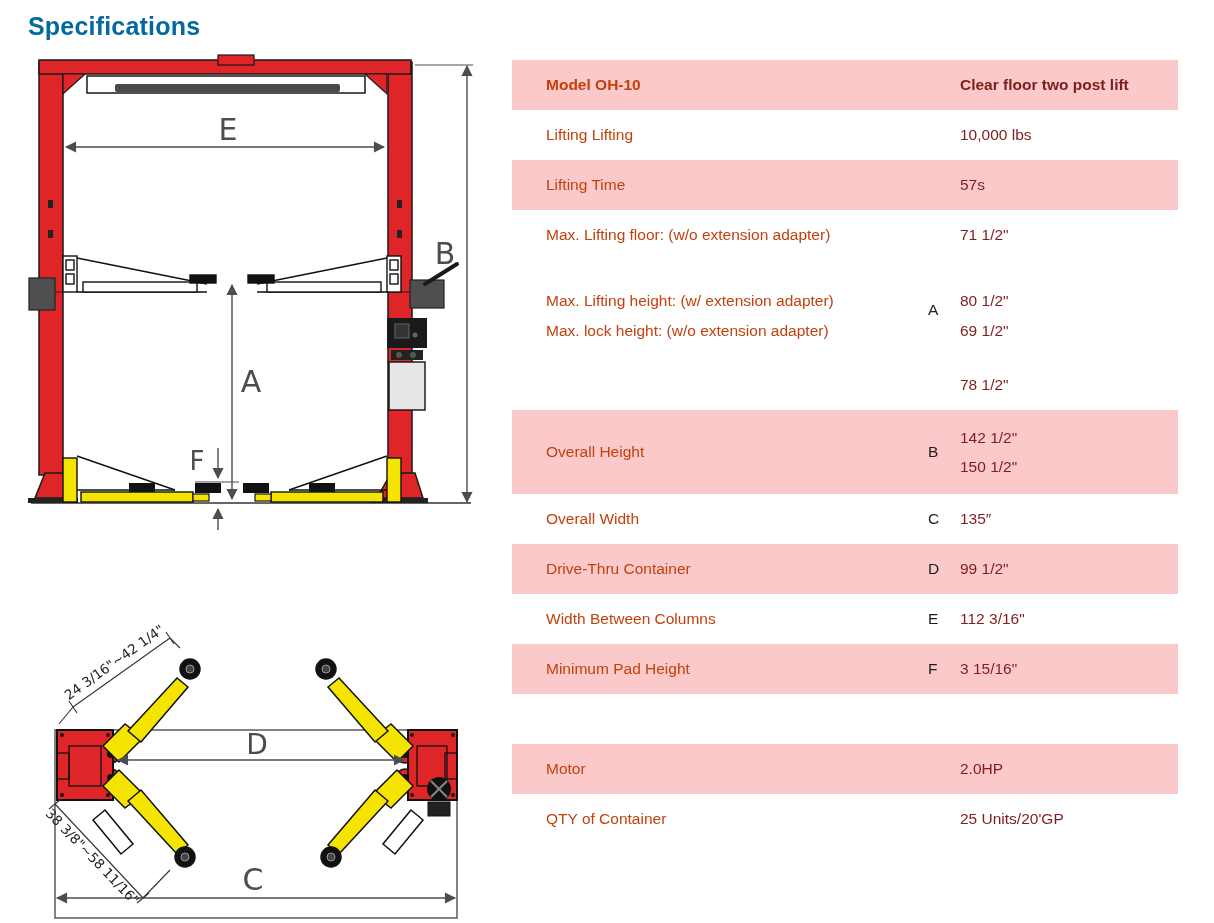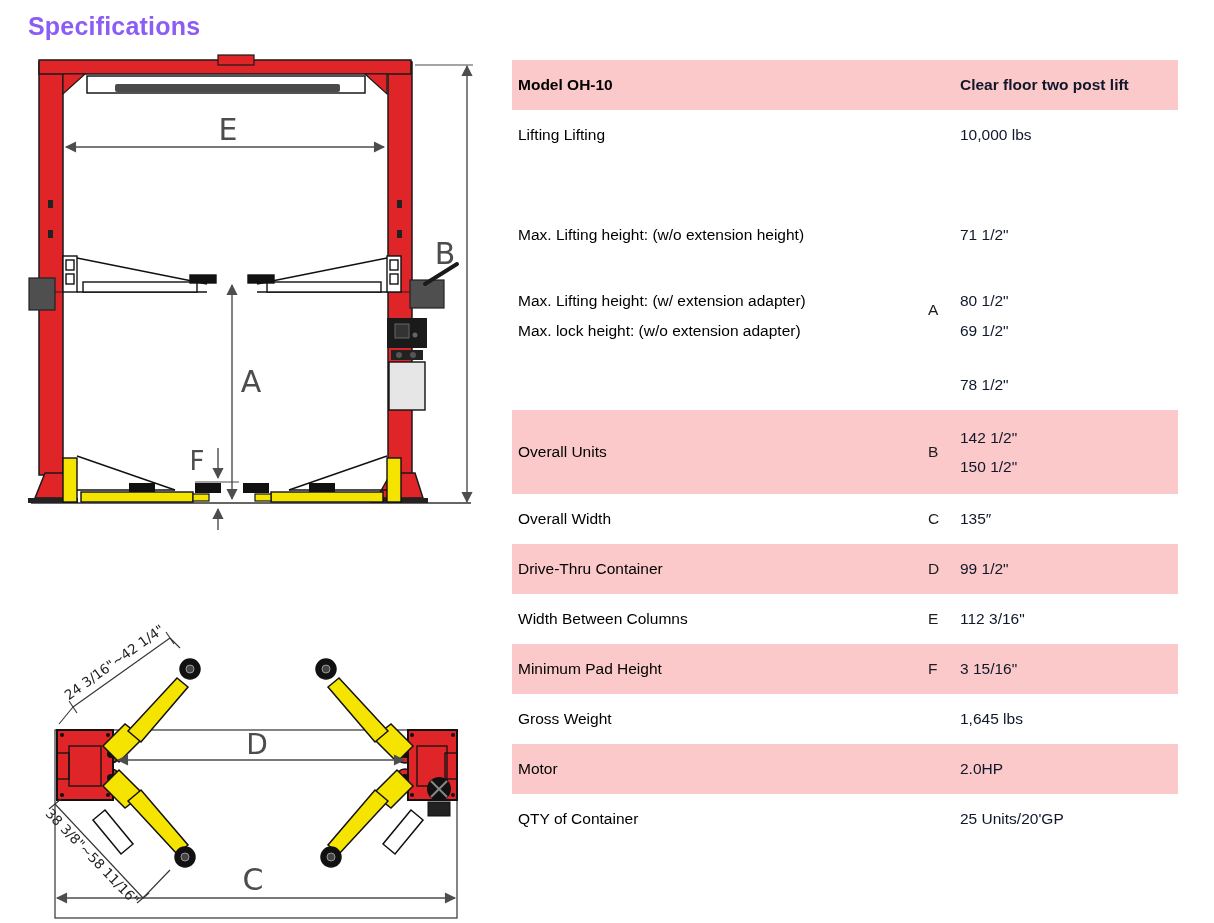--- a/index.html
+++ b/index.html
@@ -1,29 +1,29 @@
 <!DOCTYPE html>
 <html><head>
 <meta charset="utf-8">
 <style>
   html,body{margin:0;padding:0;background:#fff;}
   .stage{position:relative;width:1214px;height:923px;background:#fff;overflow:hidden;
          font-family:"Liberation Sans",sans-serif;color:#1d1d1d;}
-  .title{position:absolute;left:28px;top:12px;font-size:25px;font-weight:800;color:#8b5cf6;letter-spacing:.2px;}
+  .title{position:absolute;left:28px;top:12px;font-size:25px;font-weight:800;color:#0369a1;letter-spacing:.2px;}
   svg text{font-family:"DejaVu Sans",sans-serif;}
 
   
   .spec-table{position:absolute;left:512px;top:60px;width:666px;height:784px;font-size:15.5px;}
   .row{position:absolute;left:0;width:666px;height:50px;display:flex;align-items:center;}
   .row.tall{height:84px;}
   .row.pink{background:#fbc9c9;}
-  .lbl{padding-left:6px;color:#000000;}
+  .lbl{padding-left:6px;color:#c2410c;margin-left:28px;}
   .b{font-weight:700;}
   .letter{position:absolute;left:416px;width:24px;text-align:left;color:#1d1d1d;}
-  .val{position:absolute;left:448px;color:#0f172a;}
+  .val{position:absolute;left:448px;color:#7f1d1d;}
   .val2{line-height:29px;}
   .letter-overlay{position:absolute;left:416px;top:240px;width:24px;height:20px;line-height:20px;color:#1d1d1d;}
 
   .t0{top:0}.t1{top:50px}.t2{top:100px}.t3{top:150px}.t4{top:216px}.t5{top:246px}.t6{top:300px}
   .t7{top:350px}.t8{top:434px}.t9{top:484px}.t10{top:534px}.t11{top:584px}.t12{top:634px}.t13{top:684px}.t14{top:734px}
 
   .front-svg{position:absolute;left:25px;top:52px;}
   .top-svg{position:absolute;left:25px;top:588px;}
 </style>
 </head>
@@ -250,40 +250,44 @@
   <div class="spec-table">
     <div class="row pink t0">
       <span class="lbl b">Model OH-10</span>
       <span class="val b">Clear floor two post lift</span>
     </div>
 
     <div class="row t1">
       <span class="lbl">Lifting Lifting</span>
       <span class="val">10,000 lbs</span>
     </div>
+    <div class="row pink t2">
+      <span class="lbl">Lifting Time</span>
+      <span class="val">57s</span>
+    </div>
     <div class="row t3">
-      <span class="lbl">Max. Lifting height: (w/o extension height)</span>
+      <span class="lbl">Max. Lifting floor: (w/o extension adapter)</span>
       <span class="val">71 1/2"</span>
     </div>
     <div class="row t4">
       <span class="lbl">Max. Lifting height: (w/ extension adapter)</span>
       <span class="val">80 1/2"</span>
     </div>
     <div class="row t5">
       <span class="lbl">Max. lock height: (w/o extension adapter)</span>
       <span class="val">69 1/2"</span>
     </div>
     <div class="row t6">
       <span class="val">78 1/2"</span>
     </div>
 
     <div class="letter-overlay">A</div>
 
     <div class="row pink tall t7">
-      <span class="lbl">Overall Units</span>
+      <span class="lbl">Overall Height</span>
       <span class="letter">B</span>
       <span class="val">
         <span class="val2" style="display:block">142 1/2"</span>
         <span class="val2" style="display:block">150 1/2"</span>
       </span>
     </div>
     <div class="row t8">
       <span class="lbl">Overall Width</span>
       <span class="letter">C</span>
       <span class="val">135″</span>
@@ -296,24 +300,20 @@
     <div class="row t10">
       <span class="lbl">Width Between Columns</span>
       <span class="letter">E</span>
       <span class="val">112 3/16"</span>
     </div>
     <div class="row pink t11">
       <span class="lbl">Minimum Pad Height</span>
       <span class="letter">F</span>
       <span class="val">3 15/16"</span>
     </div>
-    <div class="row t12">
-      <span class="lbl">Gross Weight</span>
-      <span class="val">1,645 lbs</span>
-    </div>
     <div class="row pink t13">
       <span class="lbl">Motor</span>
       <span class="val">2.0HP</span>
     </div>
     <div class="row t14">
       <span class="lbl">QTY of Container</span>
       <span class="val">25 Units/20'GP</span>
     </div>
   </div>
 

